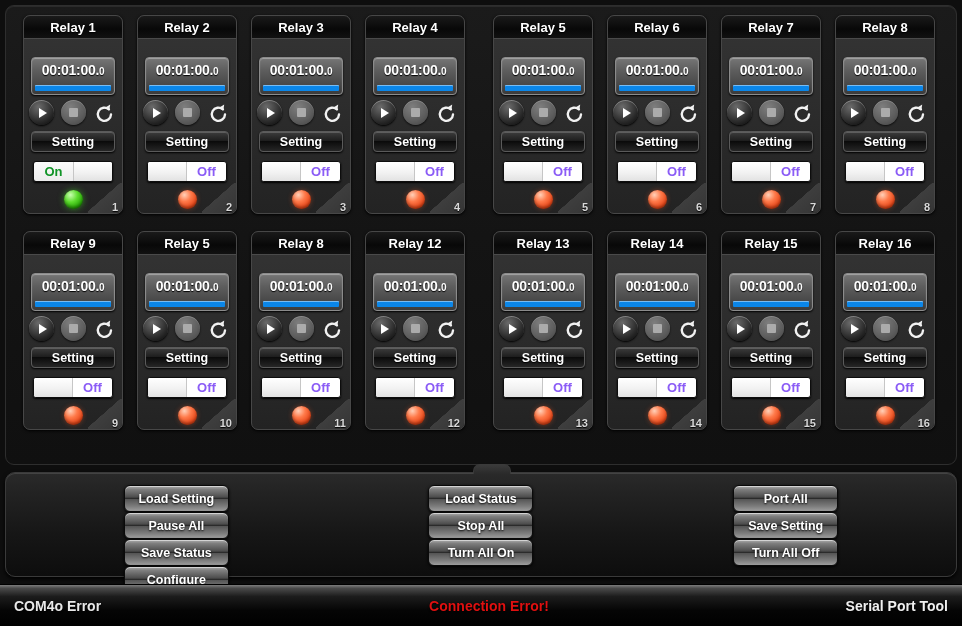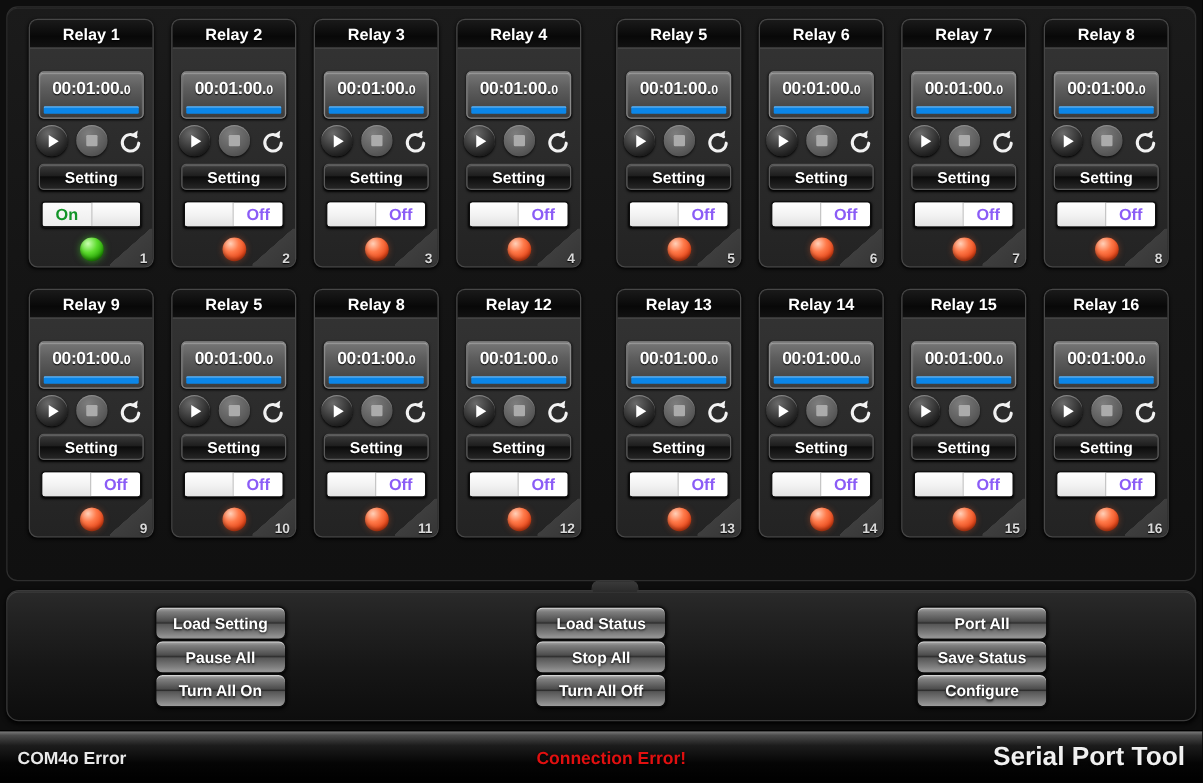--- a/index.html
+++ b/index.html
@@ -280,21 +280,21 @@
     text-shadow:0 1px 2px #000;
   }
   .status-center{
     position:absolute; left:16px; right:0; text-align:center;
     color:#e01010; font-size:14px; font-weight:bold;
     text-shadow:0 1px 2px #000;
     pointer-events:none;
   }
   .status-right{
     margin-left:auto;
-    color:#f0f0f0; font-size:21px; font-weight:bold;
+    color:#f0f0f0; font-size:14px; font-weight:bold;
     text-shadow:0 1px 2px #000;
     position:relative; z-index:2;
   }
 </style>
 </head>
 <body>
 
 <div id="app">
 
 
@@ -732,20 +732,21 @@
     </div>
 
     <div class="btn-panel">
       <div class="panel-notch"></div>
       <div class="btn-grid" id="btnGrid">
           <div class="gbtn">Load Setting</div>
           <div class="gbtn">Load Status</div>
           <div class="gbtn">Port All</div>
           <div class="gbtn">Pause All</div>
           <div class="gbtn">Stop All</div>
+          <div class="gbtn">Save Setting</div>
           <div class="gbtn">Save Status</div>
           <div class="gbtn">Turn All On</div>
           <div class="gbtn">Turn All Off</div>
           <div class="gbtn">Configure</div>
         </div>
     </div>
 
   </div>
 
   <div class="statusbar">

